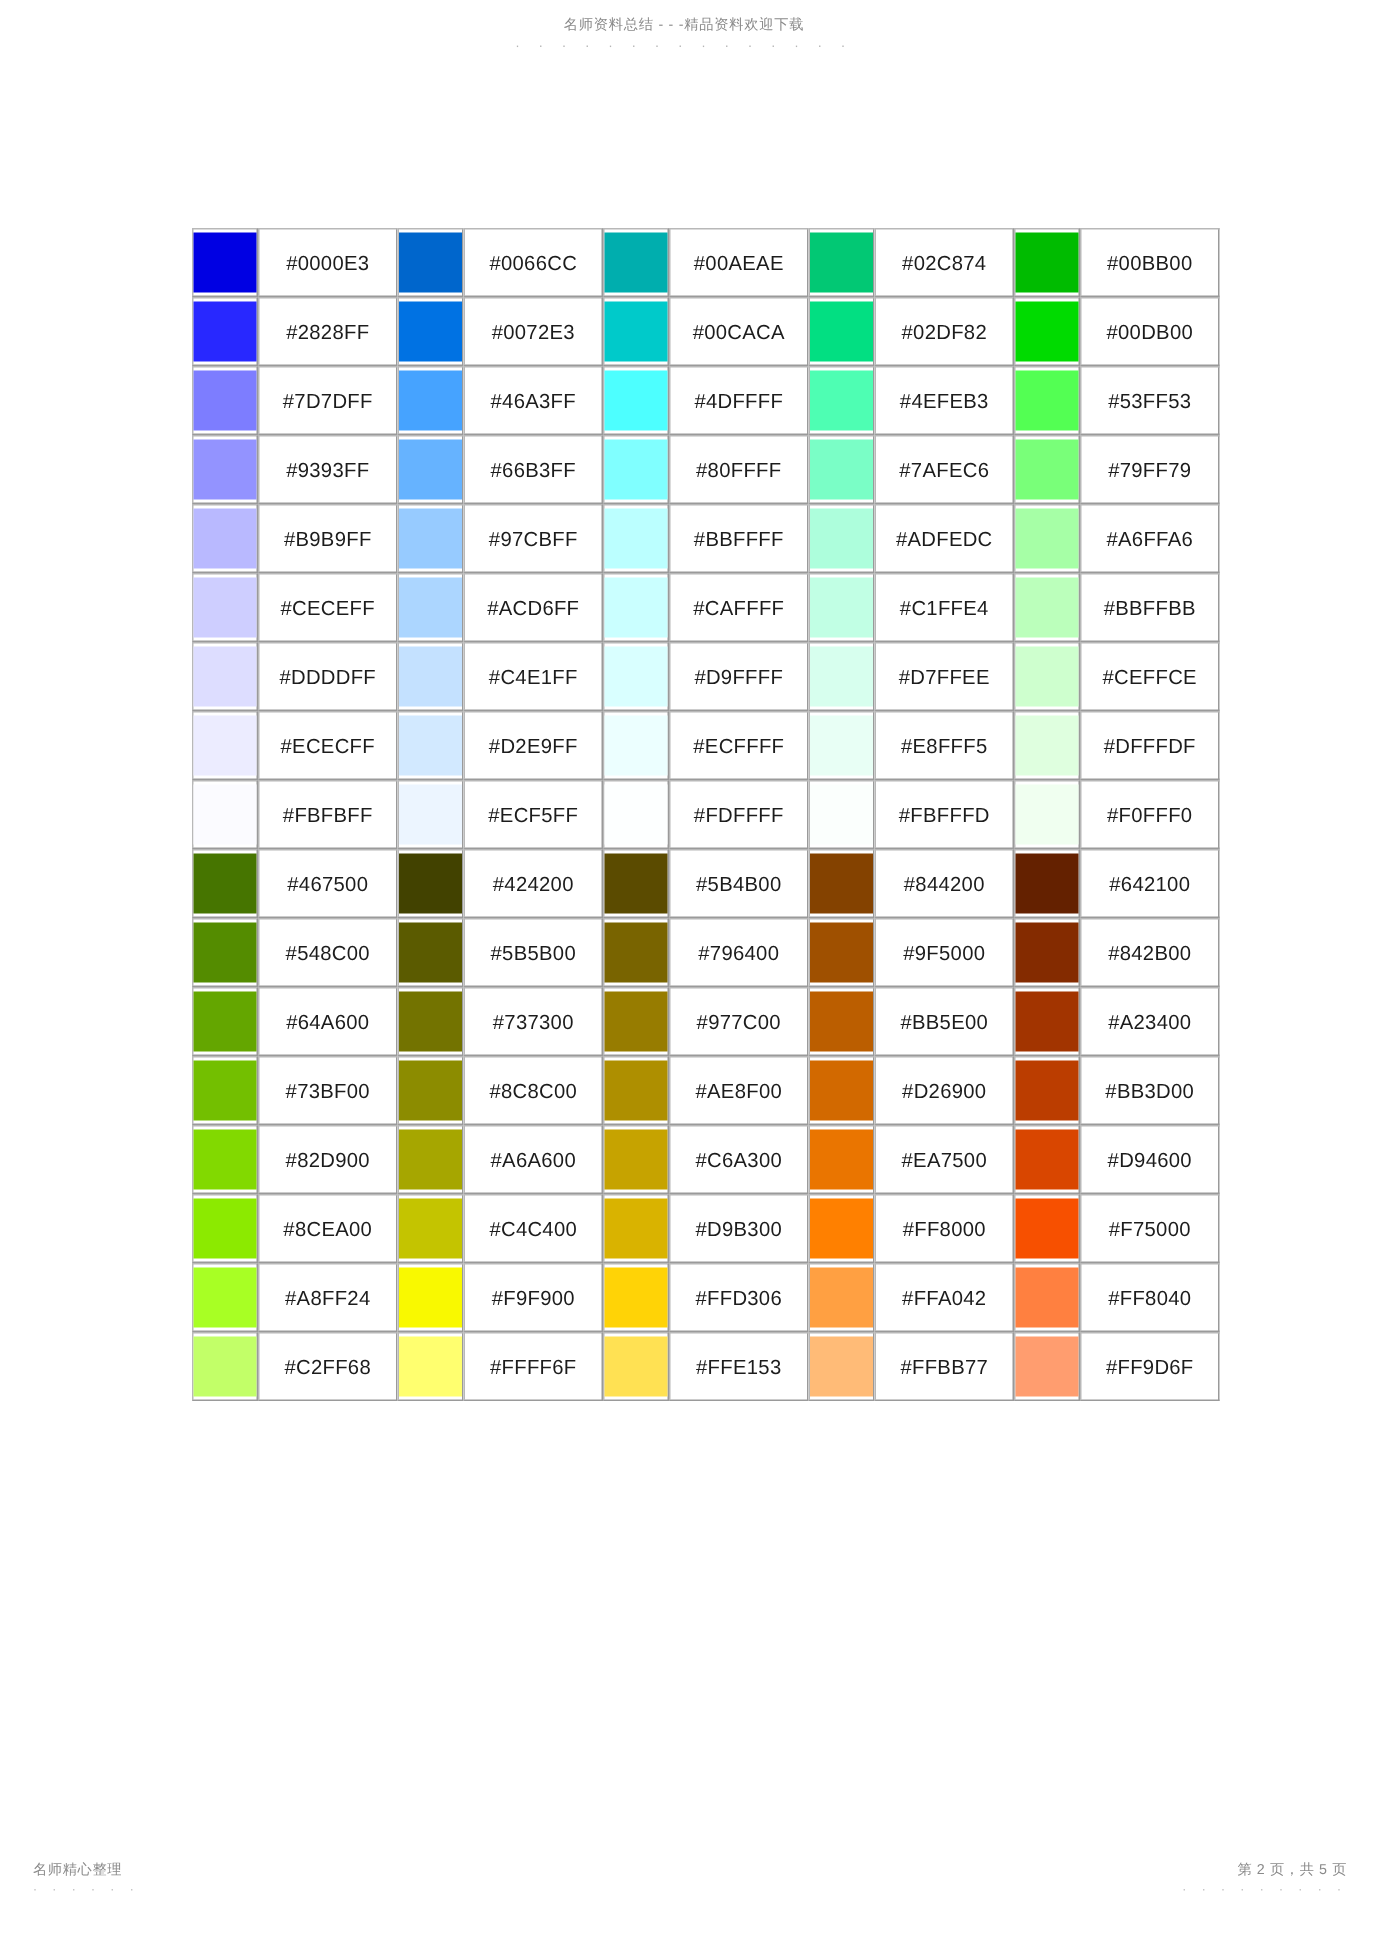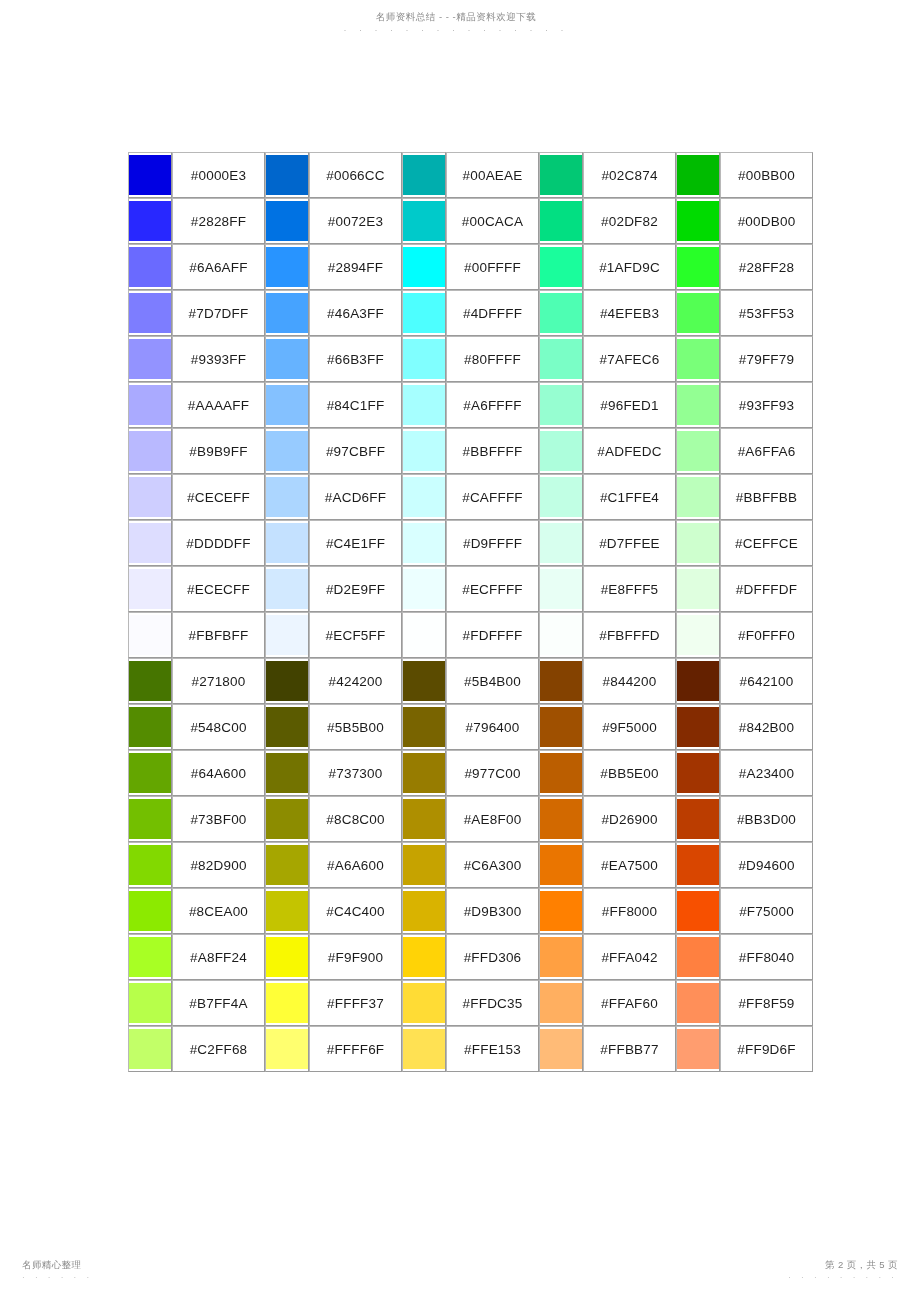--- a/index.html
+++ b/index.html
@@ -73,21 +73,21 @@
     font-size: 13.5px;
     color: #1c1c1c;
     text-align: center;
     letter-spacing: 0.2px;
     font-family: "Liberation Sans", sans-serif;
   }
 
   
   .page-footer {
     position: absolute;
-    bottom: 14px;
+    bottom: 32px;
     left: 0;
     width: 920px;
     height: 30px;
   }
   .footer-left {
     position: absolute;
     left: 22px;
     top: 0;
     font-size: 9.5px;
     color: #8a8a8a;
@@ -164,42 +164,20 @@
             <span class="chip" style="background: rgb(2, 223, 130);"></span>
           </td>
           <td class="label">#02DF82</td>
           <td class="swatch">
             <span class="chip" style="background: rgb(0, 219, 0);"></span>
           </td>
           <td class="label">#00DB00</td>
         </tr>
         <tr>
           <td class="swatch">
-            <span class="chip" style="background: rgb(106, 106, 255);"></span>
-          </td>
-          <td class="label">#6A6AFF</td>
-          <td class="swatch">
-            <span class="chip" style="background: rgb(40, 148, 255);"></span>
-          </td>
-          <td class="label">#2894FF</td>
-          <td class="swatch">
-            <span class="chip" style="background: rgb(0, 255, 255);"></span>
-          </td>
-          <td class="label">#00FFFF</td>
-          <td class="swatch">
-            <span class="chip" style="background: rgb(26, 253, 156);"></span>
-          </td>
-          <td class="label">#1AFD9C</td>
-          <td class="swatch">
-            <span class="chip" style="background: rgb(40, 255, 40);"></span>
-          </td>
-          <td class="label">#28FF28</td>
-        </tr>
-        <tr>
-          <td class="swatch">
             <span class="chip" style="background: rgb(125, 125, 255);"></span>
           </td>
           <td class="label">#7D7DFF</td>
           <td class="swatch">
             <span class="chip" style="background: rgb(70, 163, 255);"></span>
           </td>
           <td class="label">#46A3FF</td>
           <td class="swatch">
             <span class="chip" style="background: rgb(77, 255, 255);"></span>
           </td>
@@ -230,42 +208,20 @@
             <span class="chip" style="background: rgb(122, 254, 198);"></span>
           </td>
           <td class="label">#7AFEC6</td>
           <td class="swatch">
             <span class="chip" style="background: rgb(121, 255, 121);"></span>
           </td>
           <td class="label">#79FF79</td>
         </tr>
         <tr>
           <td class="swatch">
-            <span class="chip" style="background: rgb(170, 170, 255);"></span>
-          </td>
-          <td class="label">#AAAAFF</td>
-          <td class="swatch">
-            <span class="chip" style="background: rgb(132, 193, 255);"></span>
-          </td>
-          <td class="label">#84C1FF</td>
-          <td class="swatch">
-            <span class="chip" style="background: rgb(166, 255, 255);"></span>
-          </td>
-          <td class="label">#A6FFFF</td>
-          <td class="swatch">
-            <span class="chip" style="background: rgb(150, 254, 209);"></span>
-          </td>
-          <td class="label">#96FED1</td>
-          <td class="swatch">
-            <span class="chip" style="background: rgb(147, 255, 147);"></span>
-          </td>
-          <td class="label">#93FF93</td>
-        </tr>
-        <tr>
-          <td class="swatch">
             <span class="chip" style="background: rgb(185, 185, 255);"></span>
           </td>
           <td class="label">#B9B9FF</td>
           <td class="swatch">
             <span class="chip" style="background: rgb(151, 203, 255);"></span>
           </td>
           <td class="label">#97CBFF</td>
           <td class="swatch">
             <span class="chip" style="background: rgb(187, 255, 255);"></span>
           </td>
@@ -364,21 +320,21 @@
           <td class="label">#FBFFFD</td>
           <td class="swatch">
             <span class="chip" style="background: rgb(240, 255, 240);"></span>
           </td>
           <td class="label">#F0FFF0</td>
         </tr>
         <tr>
           <td class="swatch">
             <span class="chip" style="background: rgb(70, 117, 0);"></span>
           </td>
-          <td class="label">#271800</td>
+          <td class="label">#467500</td>
           <td class="swatch">
             <span class="chip" style="background: rgb(66, 66, 0);"></span>
           </td>
           <td class="label">#424200</td>
           <td class="swatch">
             <span class="chip" style="background: rgb(91, 75, 0);"></span>
           </td>
           <td class="label">#5B4B00</td>
           <td class="swatch">
             <span class="chip" style="background: rgb(132, 66, 0);"></span>
@@ -513,42 +469,20 @@
           </td>
           <td class="label">#FFD306</td>
           <td class="swatch">
             <span class="chip" style="background: rgb(255, 160, 66);"></span>
           </td>
           <td class="label">#FFA042</td>
           <td class="swatch">
             <span class="chip" style="background: rgb(255, 128, 64);"></span>
           </td>
           <td class="label">#FF8040</td>
-        </tr>
-        <tr>
-          <td class="swatch">
-            <span class="chip" style="background: rgb(183, 255, 74);"></span>
-          </td>
-          <td class="label">#B7FF4A</td>
-          <td class="swatch">
-            <span class="chip" style="background: rgb(255, 255, 55);"></span>
-          </td>
-          <td class="label">#FFFF37</td>
-          <td class="swatch">
-            <span class="chip" style="background: rgb(255, 220, 53);"></span>
-          </td>
-          <td class="label">#FFDC35</td>
-          <td class="swatch">
-            <span class="chip" style="background: rgb(255, 175, 96);"></span>
-          </td>
-          <td class="label">#FFAF60</td>
-          <td class="swatch">
-            <span class="chip" style="background: rgb(255, 143, 89);"></span>
-          </td>
-          <td class="label">#FF8F59</td>
         </tr>
         <tr>
           <td class="swatch">
             <span class="chip" style="background: rgb(194, 255, 104);"></span>
           </td>
           <td class="label">#C2FF68</td>
           <td class="swatch">
             <span class="chip" style="background: rgb(255, 255, 111);"></span>
           </td>
           <td class="label">#FFFF6F</td>

